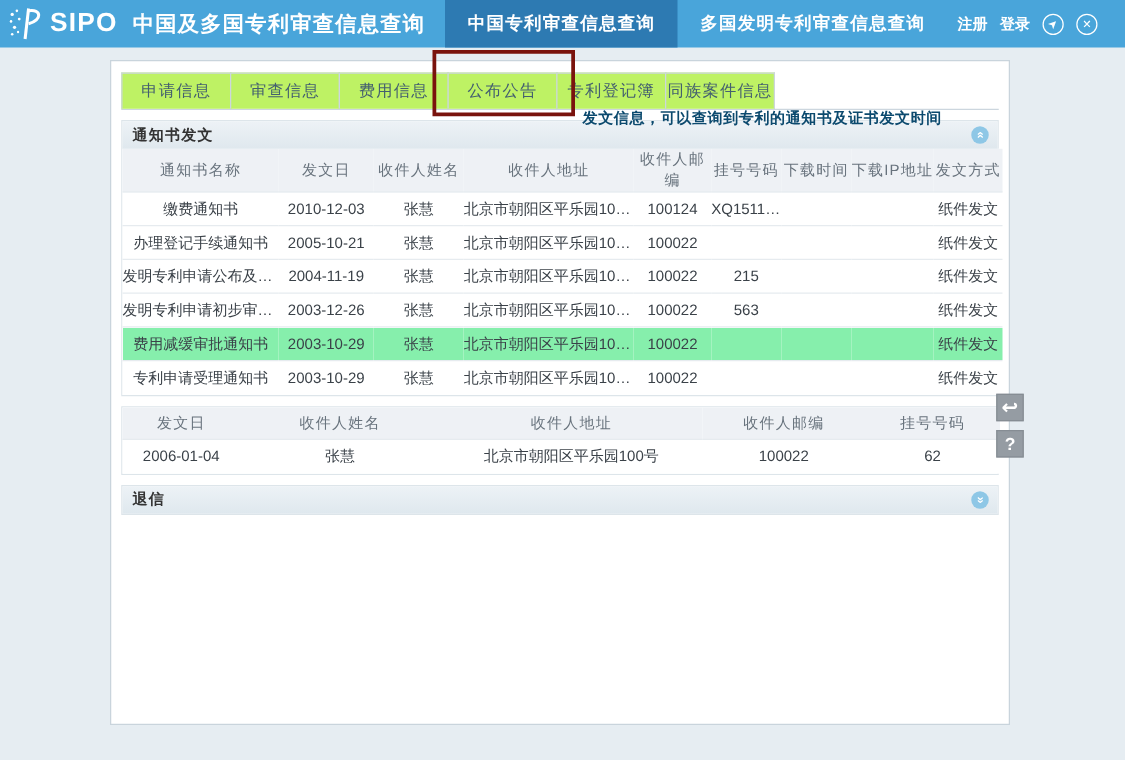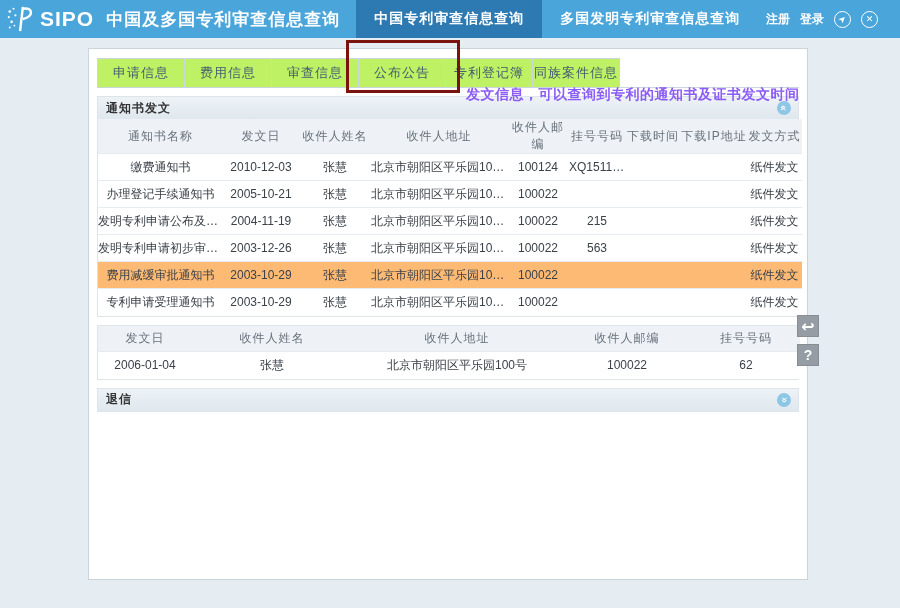--- a/index.html
+++ b/index.html
@@ -75,35 +75,35 @@
   table { width:100%; border-collapse:collapse; table-layout:fixed; background:#fff; }
   th {
     background:#eef1f5; color:#68737d; font-weight:normal;
     font-size:12px; height:26px; letter-spacing:1px;
   }
   td {
     font-size:12px; color:#3a4148; text-align:center; height:27px;
     border-top:1px solid #e6ebef;
     overflow:hidden; white-space:nowrap; text-overflow:ellipsis;
   }
-  tr.hl td { background:#fdba74; }
+  tr.hl td { background:#86efac; }
   
   .col-n1{width:125px}.col-n2{width:76px}.col-n3{width:72px}.col-n4{width:136px}
   .col-n5{width:62px}.col-n6{width:56px}.col-n7{width:56px}.col-n8{width:66px}.col-n9{width:55px}
   
   .col-c1{width:94px}.col-c2{width:160px}.col-c3{width:210px}.col-c4{width:130px}.col-c5{width:108px}
   
   .anno-rect {
     position:absolute; left:346px; top:40px; width:114px; height:53px;
     border:3px solid #7a130d; z-index:20; pointer-events:none;
   }
   .anno-text {
     position:absolute; left:466px; top:86px; width:432px; z-index:20;
     font-family:"DejaVu Serif","Liberation Serif",serif;
-    font-size:14px; font-weight:bold; color:#8b5cf6; letter-spacing:0.5px;
+    font-size:12px; font-weight:bold; color:#0c4a6e; letter-spacing:0.5px;
     pointer-events:none;
   }
   
   .side-tools { position:absolute; left:797px; top:315px; z-index:15; }
   .tool {
     width:22px; height:22px; background:#959ca3; border:1px solid #868d94;
     color:#fff; display:flex; align-items:center; justify-content:center;
     margin-bottom:7px; cursor:pointer;
   }
   .tool.back { font-size:16px; font-weight:bold; }
@@ -139,22 +139,22 @@
       <span style="transform:rotate(-45deg);font-weight:bold;">➤</span>
     </div>
     <div class="hicon">✕</div>
   </div>
 </div>
 
 <div class="panel">
 
   <div class="tabbar">
     <div class="tab">申请信息</div>
+    <div class="tab">审查信息</div>
     <div class="tab">费用信息</div>
-    <div class="tab">审查信息</div>
     <div class="tab">公布公告</div>
     <div class="tab">专利登记簿</div>
     <div class="tab">同族案件信息</div>
   </div>
 
   <div class="section">
     <div class="section-header">
       <span class="section-title">通知书发文</span>
       <span class="chev">
           <span class="up">«</span>

